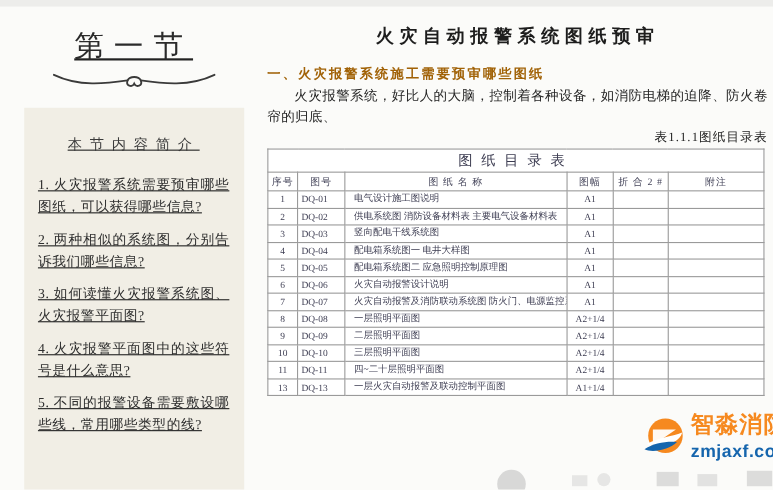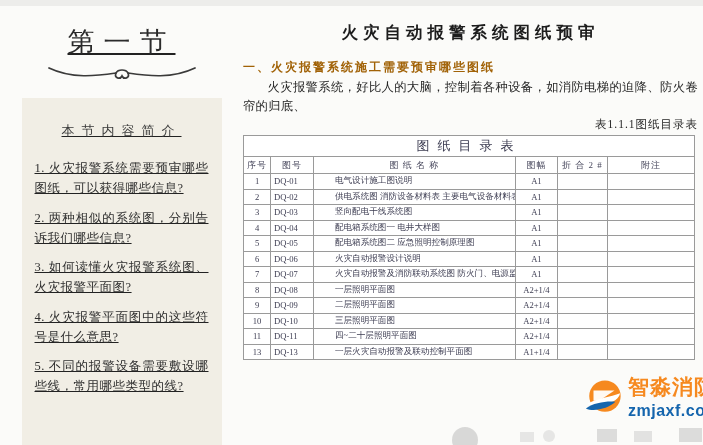--- a/index.html
+++ b/index.html
@@ -55,21 +55,21 @@
     border:1px solid #9a9a9a; color:#3d3d52; overflow:hidden; white-space:nowrap;
   }
   .t-title {
     font-size:13px; letter-spacing:8px; color:#1e1e1e; font-weight:400;
     height:21px; text-align:center; background:#fff;
   }
   tr.head th { font-size:9px; font-weight:400; height:17px; color:#47475c; letter-spacing:1px; }
   tr.datarow td { font-size:8.6px; height:15.5px; padding:0 2px; }
   tr.datarow td.c0 { text-align:center; }
   tr.datarow td.c1 { text-align:left; padding-left:3px; }
-  tr.datarow td.c2 { text-align:left; padding-left:21px; }
+  tr.datarow td.c2 { text-align:left; padding-left:8px; }
   tr.datarow td.c3 { text-align:center; }
   tr.sep td { border-top:1.5px solid #5f5f5f; }
   table.catalog { border:1.5px solid #6f6f6f; }
 
   
   .wm { position:absolute; left:584px; top:376px; display:flex; align-items:center; gap:4px; }
   .wm-text { display:flex; flex-direction:column; line-height:1; }
   .wm-brand { font-family:"Liberation Sans",sans-serif; font-weight:bold; font-size:21px; color:#f6891f; letter-spacing:1px; }
   .wm-url { font-family:"Liberation Sans",sans-serif; font-weight:bold; font-size:16px; color:#1565ad; margin-top:6px; letter-spacing:0.5px; }
 

